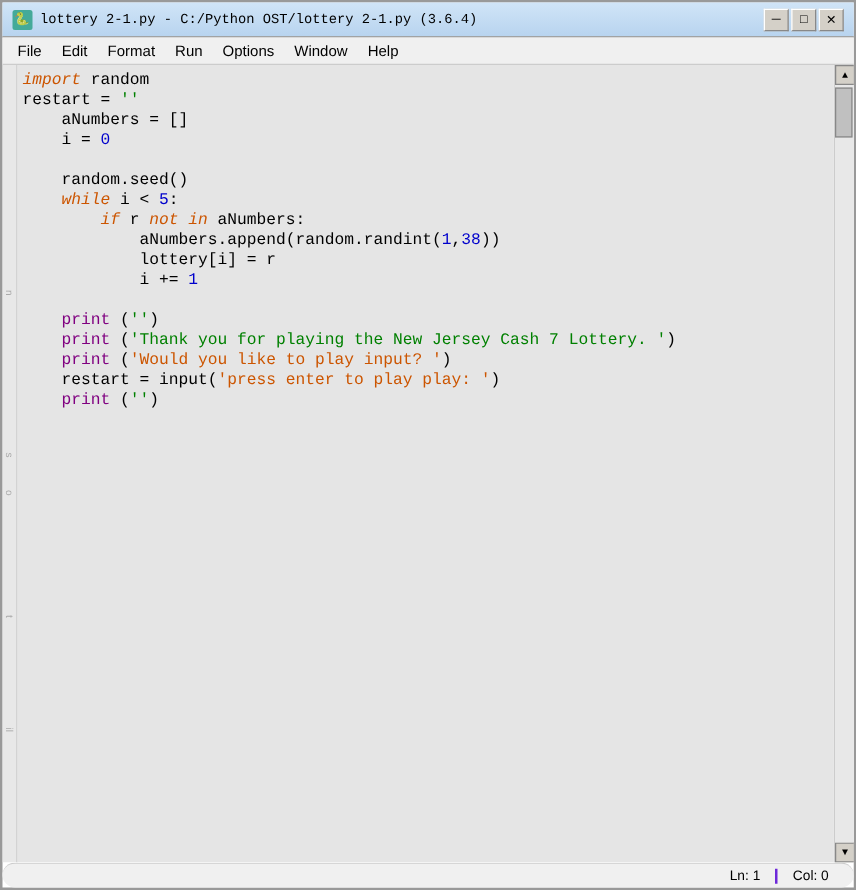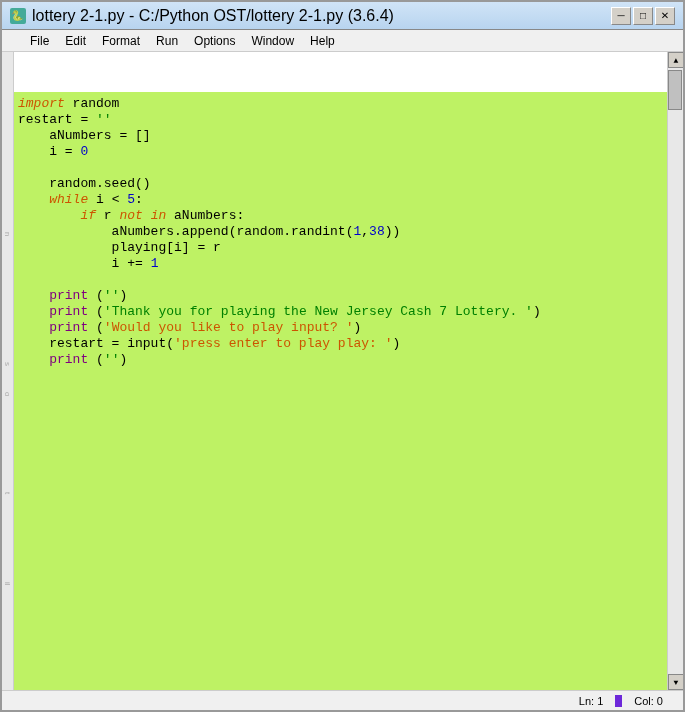--- a/index.html
+++ b/index.html
@@ -37,22 +37,22 @@
       background: #4a9;
       border-radius: 2px;
       font-size: 10px;
       display: flex;
       align-items: center;
       justify-content: center;
       color: white;
     }
 
     .title-text {
-      font-size: 16px;
-      font-family: Liberation Sans, sans-serif;
+      font-size: 11px;
+      font-family: Liberation Mono, monospace;
       color: #000;
     }
 
     .title-controls {
       display: flex;
       gap: 2px;
     }
 
     .title-btn {
       width: 20px;
@@ -68,21 +68,21 @@
       cursor: pointer;
       font-family: Arial, sans-serif;
     }
 
     .menu-bar {
       background: #f0f0f0;
       height: 22px;
       display: flex;
       align-items: center;
       border-bottom: 1px solid #ccc;
-      padding: 0 20px;
+      padding: 0 4px;
     }
 
     .menu-item {
       padding: 2px 8px;
       font-family: Arial, sans-serif;
       font-size: 12px;
       cursor: pointer;
       color: #000;
     }
 
@@ -95,24 +95,23 @@
     .left-gutter {
       width: 12px;
       background: #e8e8e8;
       border-right: 1px solid #ccc;
       position: relative;
     }
 
     .code-container {
       flex: 1;
       overflow: auto;
-      background: #bef264;
+      background: #e5e5e5;
       padding: 4px 4px;
       position: relative;
-      margin-top: 40px;
     }
 
     .scrollbar-v {
       width: 16px;
       background: #f0f0f0;
       border-left: 1px solid #ccc;
       display: flex;
       flex-direction: column;
     }
 
@@ -161,25 +160,26 @@
       height: 20px;
       background: #f0f0f0;
       border-top: 1px solid #ccc;
       display: flex;
       align-items: center;
       padding: 0 8px;
       justify-content: flex-end;
       font-family: Arial, sans-serif;
       font-size: 11px;
       color: #000;
+      border-radius: 10px;
     }
 
     .status-item {
       padding: 0 12px;
-      border-left: 7px solid #6d28d9;
+      border-left: 2px solid #6d28d9;
     }
 
     .status-item:first-child {
       border-left: none;
     }
   </style>
 </head>
 <body>
 
 <div class="window">
@@ -219,21 +219,21 @@
     <div class="code-container">
       <div class="code-line"><span class="kw-orange">import</span><span class="normal"> random</span></div>
       <div class="code-line"><span class="normal">restart = </span><span class="str-green">''</span></div>
       <div class="code-line"><span class="normal">    aNumbers = []</span></div>
       <div class="code-line"><span class="normal">    i = </span><span class="num">0</span></div>
       <div class="code-line"> </div>
       <div class="code-line"><span class="normal">    random.seed()</span></div>
       <div class="code-line"><span class="normal">    </span><span class="kw-orange">while</span><span class="normal"> i &lt; </span><span class="num">5</span><span class="normal">:</span></div>
       <div class="code-line"><span class="normal">        </span><span class="kw-orange">if</span><span class="normal"> r </span><span class="kw-orange">not in</span><span class="normal"> aNumbers:</span></div>
       <div class="code-line"><span class="normal">            aNumbers.append(random.randint(</span><span class="num">1</span><span class="normal">,</span><span class="num">38</span><span class="normal">))</span></div>
-      <div class="code-line"><span class="normal">            playing[i] = r</span></div>
+      <div class="code-line"><span class="normal">            lottery[i] = r</span></div>
       <div class="code-line"><span class="normal">            i += </span><span class="num">1</span></div>
       <div class="code-line"> </div>
       <div class="code-line"><span class="normal">    </span><span class="kw-purple">print</span><span class="normal"> (</span><span class="str-green">''</span><span class="normal">)</span></div>
       <div class="code-line"><span class="normal">    </span><span class="kw-purple">print</span><span class="normal"> (</span><span class="str-green">'Thank you for playing the New Jersey Cash 7 Lottery. '</span><span class="normal">)</span></div>
       <div class="code-line"><span class="normal">    </span><span class="kw-purple">print</span><span class="normal"> (</span><span class="str-orange">'Would you like to play input? '</span><span class="normal">)</span></div>
       <div class="code-line"><span class="normal">    restart = input(</span><span class="str-orange">'press enter to play play: '</span><span class="normal">)</span></div>
       <div class="code-line"><span class="normal">    </span><span class="kw-purple">print</span><span class="normal"> (</span><span class="str-green">''</span><span class="normal">)</span></div>
     </div>
 
     <div class="scrollbar-v">

